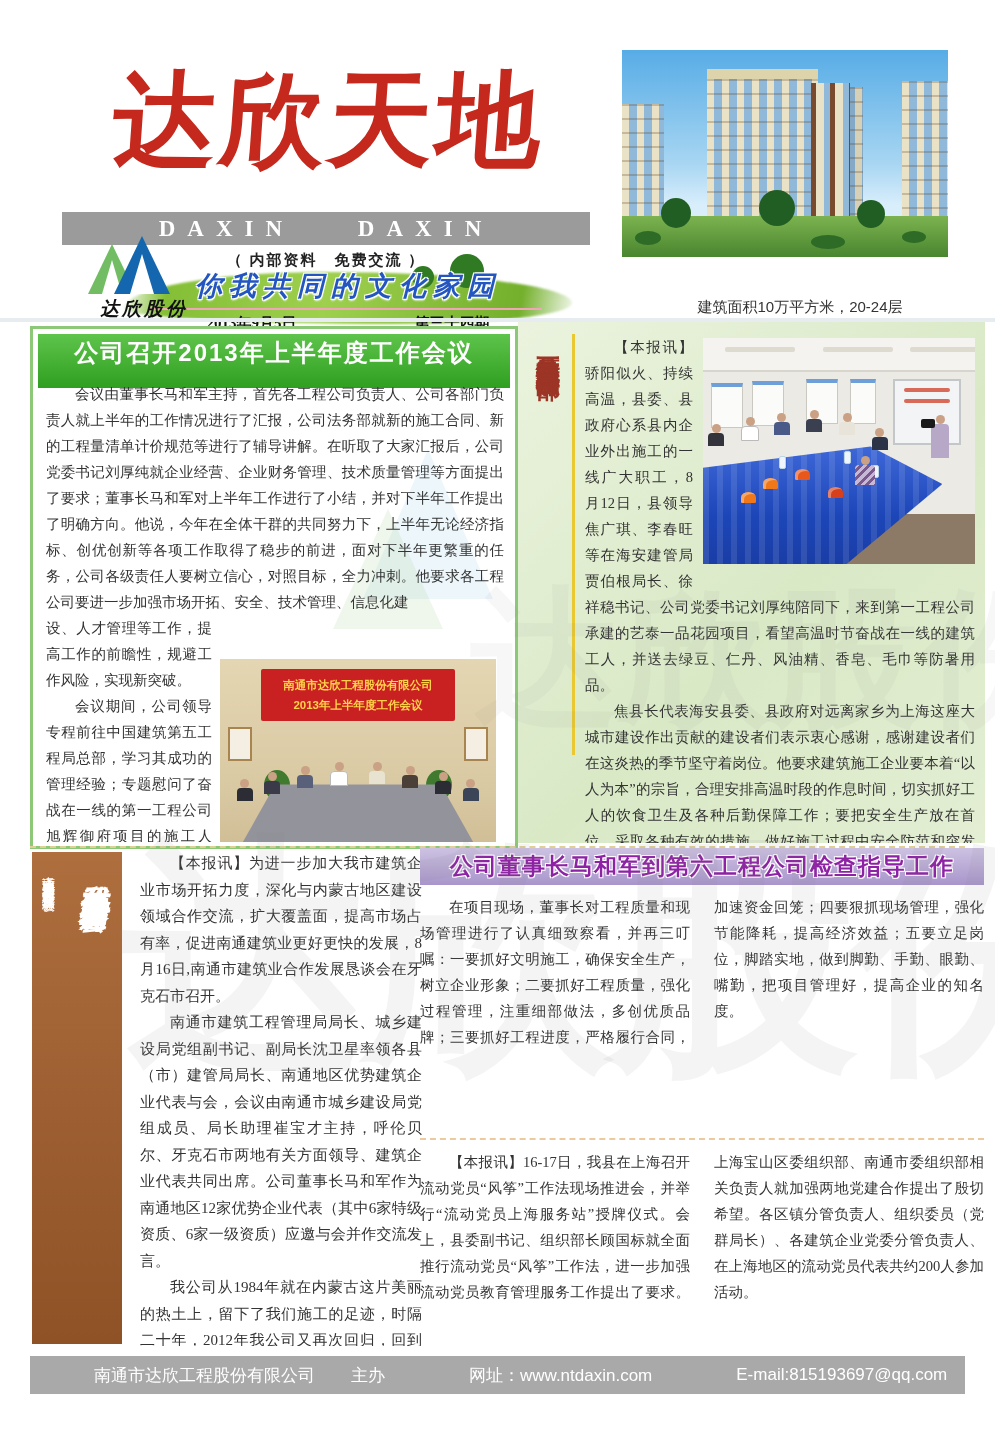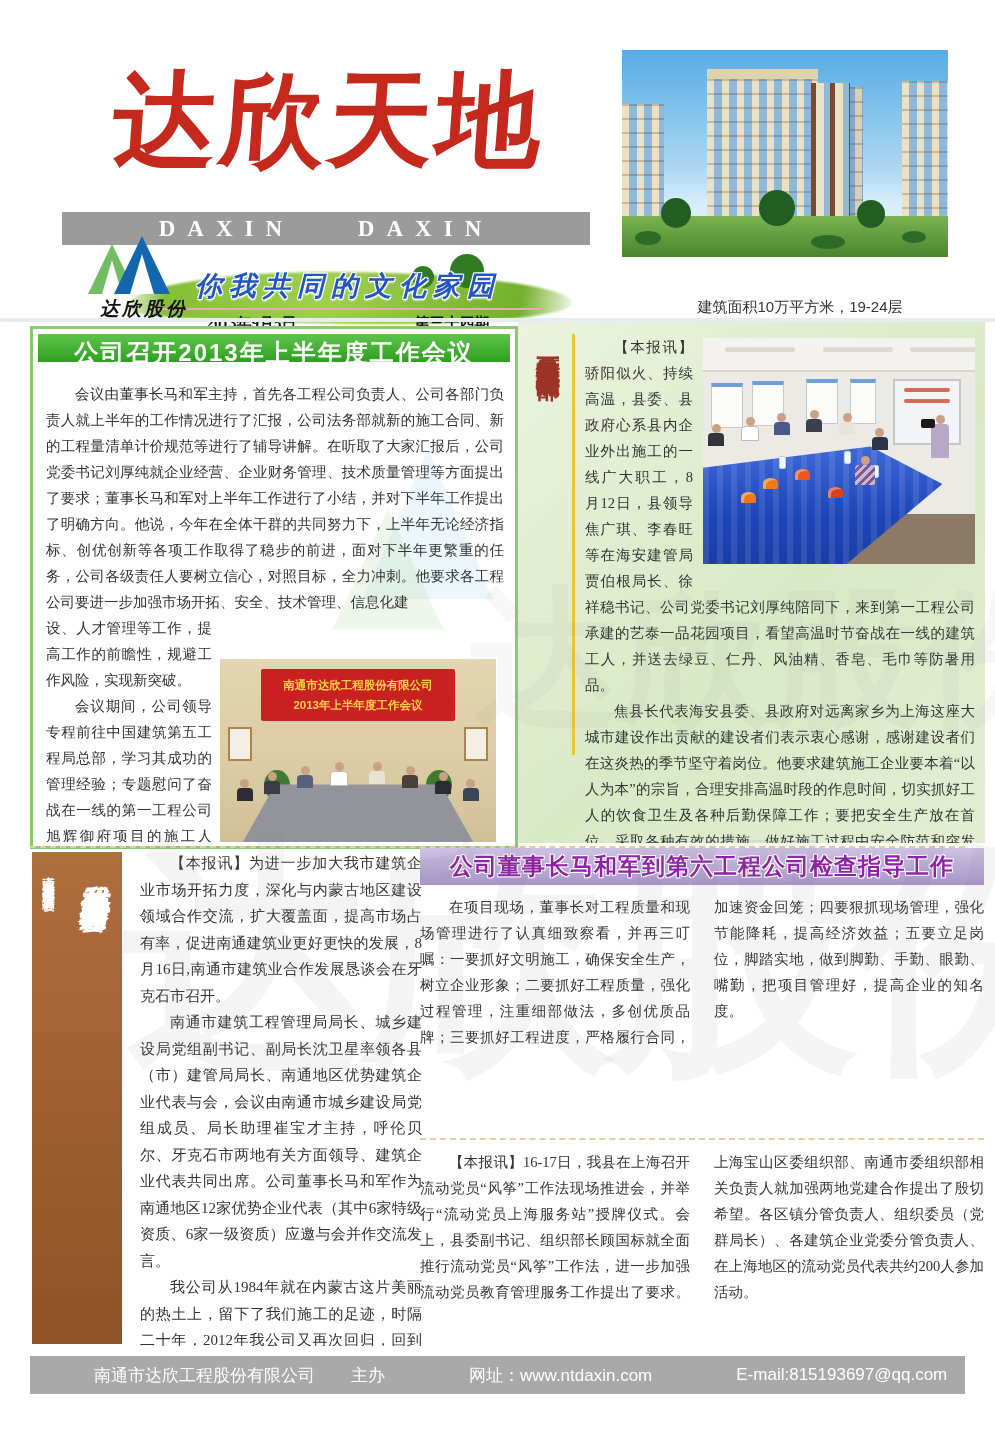--- a/index.html
+++ b/index.html
@@ -56,21 +56,21 @@
       background:linear-gradient(180deg,#7cb350,#49852f);}
   .bush{position:absolute;border-radius:50%;background:#2e6b26;}
   .tree{position:absolute;border-radius:50%;background:#215e23;}
   .feat-cap{position:absolute;left:0;top:224px;width:100%;text-align:center;font-size:21px;
       font-weight:bold;color:#e60000;font-family:"Liberation Sans",sans-serif;letter-spacing:1px;}
   .feat-sub{position:absolute;left:0;top:256px;width:100%;text-align:center;font-size:15px;color:#333;
       font-family:"Liberation Sans",sans-serif;}
 
   
   .a1{left:30px;top:326px;width:482px;height:517px;border:3px solid #8cc878;background:#fff;}
-  .a1-head{position:absolute;left:5px;top:5px;right:5px;height:28px;
+  .a1-head{position:absolute;left:5px;top:5px;right:5px;height:54px;
       background:linear-gradient(#5ec44b,#2f9f20);color:#fff;text-align:center;line-height:38px;
       font-size:24px;font-weight:bold;letter-spacing:2px;font-family:"Liberation Sans",sans-serif;}
   .a1-body{position:absolute;left:13px;right:11px;top:52px;bottom:4px;overflow:hidden;
       font-size:14.5px;line-height:26px;text-align:justify;}
   .a1-row{display:flex;align-items:flex-end;}
   .a1-colL{width:166px;}
   .photo-meet1{position:relative;width:276px;height:214px;margin:6px 0 2px 8px;flex:none;
       background:linear-gradient(180deg,#e4d6b2 0%,#d9c9a3 60%,#cbb88f 100%);overflow:hidden;}
   .m1-banner{position:absolute;left:15%;top:10px;width:70%;height:52px;background:#c92121;
       border-radius:2px;color:#ffd24a;font-family:"Liberation Sans",sans-serif;font-weight:bold;
@@ -154,20 +154,21 @@
   .wm2{left:470px;top:560px;width:520px;font-size:150px;font-weight:bold;
       color:rgba(135,135,135,0.07);z-index:6;pointer-events:none;white-space:nowrap;}
 </style>
 </head>
 <body>
 
 <div class="page">
 
   <div class="abs mast-title">达欣天地</div>
   <div class="abs mast-enbar">DAXIN DAXIN</div>
+  <div class="abs mast-sub">（ 内部资料　免费交流 ）</div>
 
   <div class="abs banner">
     <div class="banner-grass"></div>
     <div class="banner-tree" style="left:326px;top:-14px;width:34px;height:34px;"></div>
     <div class="banner-tree" style="left:288px;top:-2px;width:22px;height:22px;"></div>
     <div class="banner-slogan">你我共同的文化家园</div>
     <div class="banner-line"></div>
     <div class="banner-date">
       <span>2013年9月5日</span>
       <span>第三十四期</span>
@@ -189,21 +190,21 @@
       <div class="bld" style="left:58%;top:16%;width:12%;height:66%;background:repeating-linear-gradient(90deg,#7a4a2e 0 5px,#e9e2c6 5px 13px,#90b8d8 13px 19px);"></div>
       <div class="bld bld-win" style="left:86%;top:15%;width:14%;height:67%;"></div>
       <div class="ground"></div>
       <div class="tree" style="left:12%;bottom:14%;width:30px;height:30px;"></div>
       <div class="tree" style="left:42%;bottom:15%;width:36px;height:36px;"></div>
       <div class="tree" style="left:72%;bottom:14%;width:28px;height:28px;"></div>
       <div class="bush" style="left:4%;bottom:6%;width:26px;height:14px;"></div>
       <div class="bush" style="left:58%;bottom:4%;width:34px;height:14px;"></div>
       <div class="bush" style="left:86%;bottom:7%;width:24px;height:12px;"></div>
     </div>
-    <div class="feat-sub">建筑面积10万平方米，19-24层</div>
+    <div class="feat-sub">建筑面积10万平方米，20-24层</div>
   </div>
 
   <div class="abs mast-divider"></div>
 
   <div class="abs a1">
     <div class="a1-head">公司召开2013年上半年度工作会议</div>
     <div class="wm-tri" style="left:330px;top:120px;width:130px;height:150px;background:#8fc8e8;"></div>
     <div class="wm-tri" style="left:300px;top:180px;width:110px;height:120px;background:#9cd08a;"></div>
     <div class="a1-body">
       <p class="ind">会议由董事长马和军主持，首先各工程公司负责人、公司各部门负责人就上半年的工作情况进行了汇报，公司法务部就新的施工合同、新的工程量清单计价规范等进行了辅导讲解。在听取了大家汇报后，公司党委书记刘厚纯就企业经营、企业财务管理、技术质量管理等方面提出了要求；董事长马和军对上半年工作进行了小结，并对下半年工作提出了明确方向。他说，今年在全体干群的共同努力下，上半年无论经济指标、创优创新等各项工作取得了稳步的前进，面对下半年更繁重的任务，公司各级责任人要树立信心，对照目标，全力冲刺。他要求各工程公司要进一步加强市场开拓、安全、技术管理、信息化建</p>

